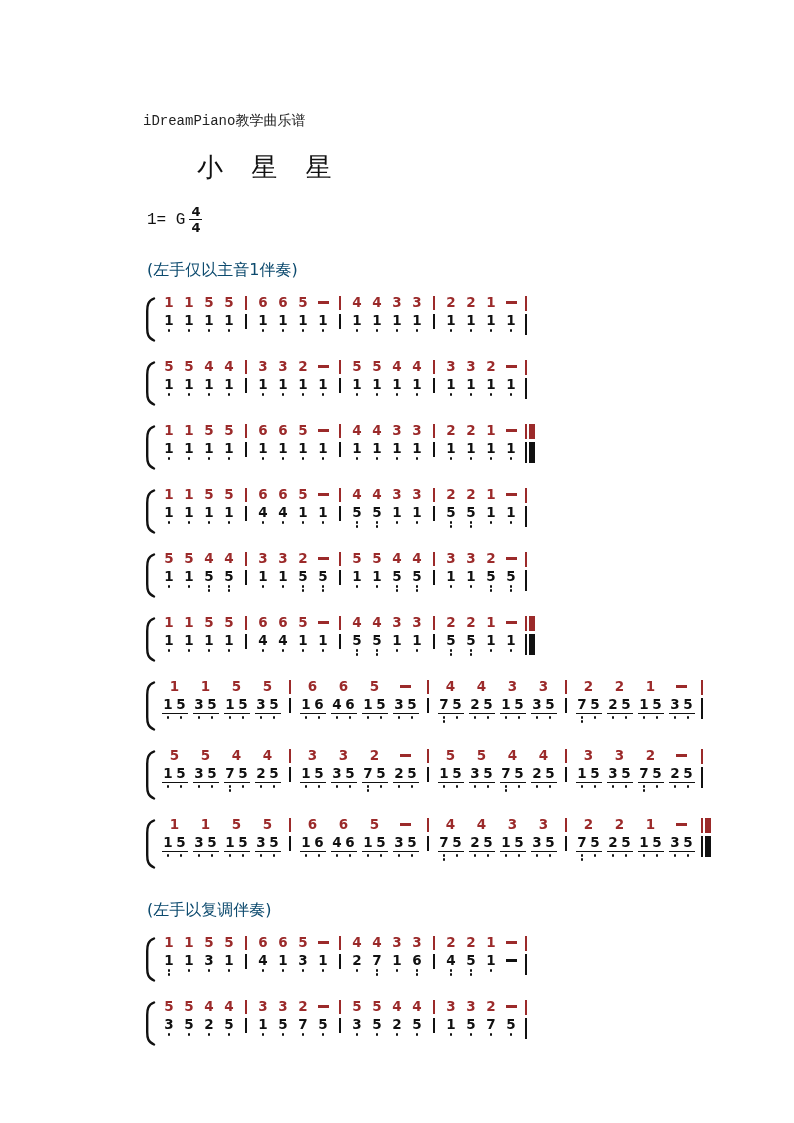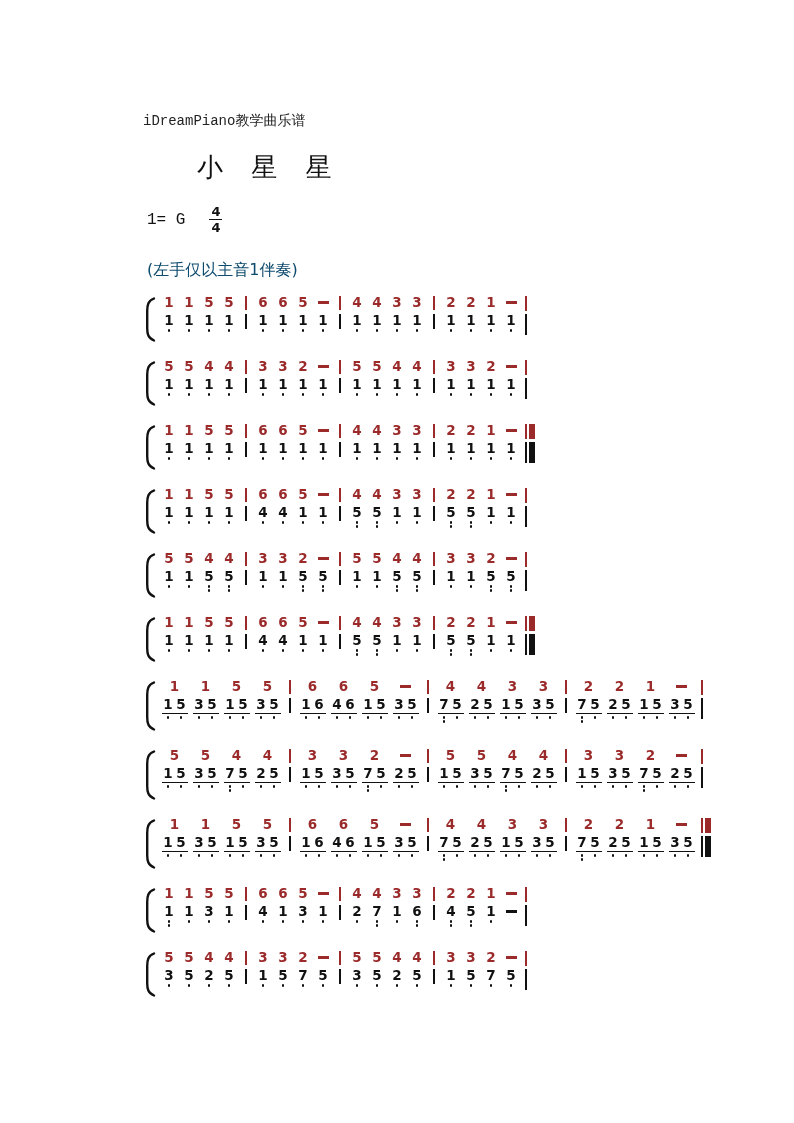--- a/index.html
+++ b/index.html
@@ -1,20 +1,20 @@
 <!DOCTYPE html>
 <html style="--melody: #9b2a2a; --bass: #111111;"><head>
 <meta charset="utf-8">
 <style>
   html,body{margin:0;padding:0;background:#fff;}
   body{width:794px;height:1123px;overflow:hidden;font-family:"DejaVu Sans",sans-serif;color:#111;}
   .content{padding:112px 0 0 143px;}
   .app-header{font-family:"Liberation Mono",monospace;font-size:14px;color:#222;}
   .title{font-size:26px;font-weight:normal;margin:20px 0 0 54px;letter-spacing:2px;word-spacing:16px;}
-  .keysig{margin:20px 0 0 4px;font-family:"Liberation Mono",monospace;font-size:16px;display:flex;align-items:center;gap:24px;}
+  .keysig{margin:20px 0 0 4px;font-family:"Liberation Mono",monospace;font-size:16px;display:flex;align-items:center;gap:4px;}
   .frac{display:inline-flex;flex-direction:column;align-items:center;font-weight:bold;font-size:13px;line-height:13px;font-family:"DejaVu Sans",sans-serif;}
   .frac .num-top{border-bottom:1.6px solid #111;padding:0 2px 1px;}
   .frac .num-bot{padding-top:1px;}
   .section{margin-top:0;}
   .section-label{font-size:16px;margin:26px 0 14px 4px;color:#0c4a6e;}
   .score-line{display:flex;align-items:flex-start;margin:0 0 12px 0;}
   .bracket{flex:0 0 auto;margin-top:1px;}
   .rows{display:flex;flex-direction:column;margin-left:3px;}
   .row{display:flex;align-items:flex-start;}
   .row.melody{color:var(--melody,#9b2a2a);margin-bottom:2px;}
@@ -2078,20 +2078,21 @@
               </div>
               <div class="endcell">
                 <div class="thin"></div>
                 <div class="fat"></div>
               </div>
             </div>
           </div>
         </div>
       </div>
       <div class="section">
+        <div class="section-label">(左手以复调伴奏)</div>
         <div class="score-line">
           <div class="bracket"><svg width="13" height="47" viewBox="0 0 13 47">
               <path d="M11 2.5 C5 5 4.2 9 4.2 15 L4.2 32 C4.2 38 5 42 11 44.5" fill="none" stroke="#111" stroke-width="2.4" stroke-linecap="round"></path>
             </svg></div>
           <div class="rows">
             <div class="row melody">
               <div class="beat">
                 <span class="num">1</span>
               </div>
               <div class="beat">

